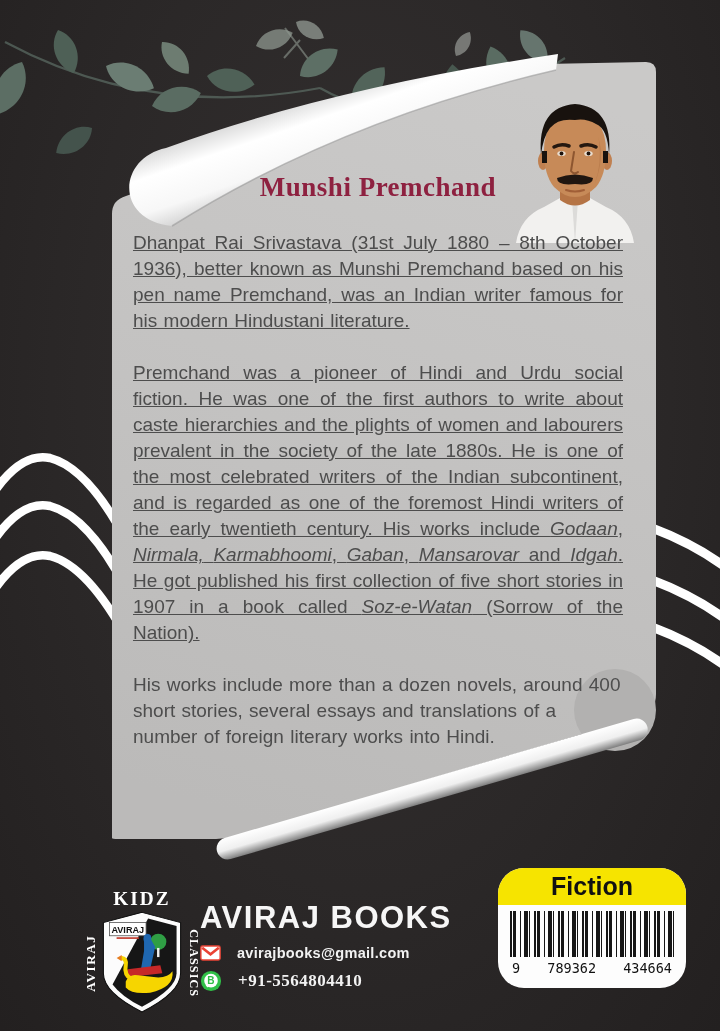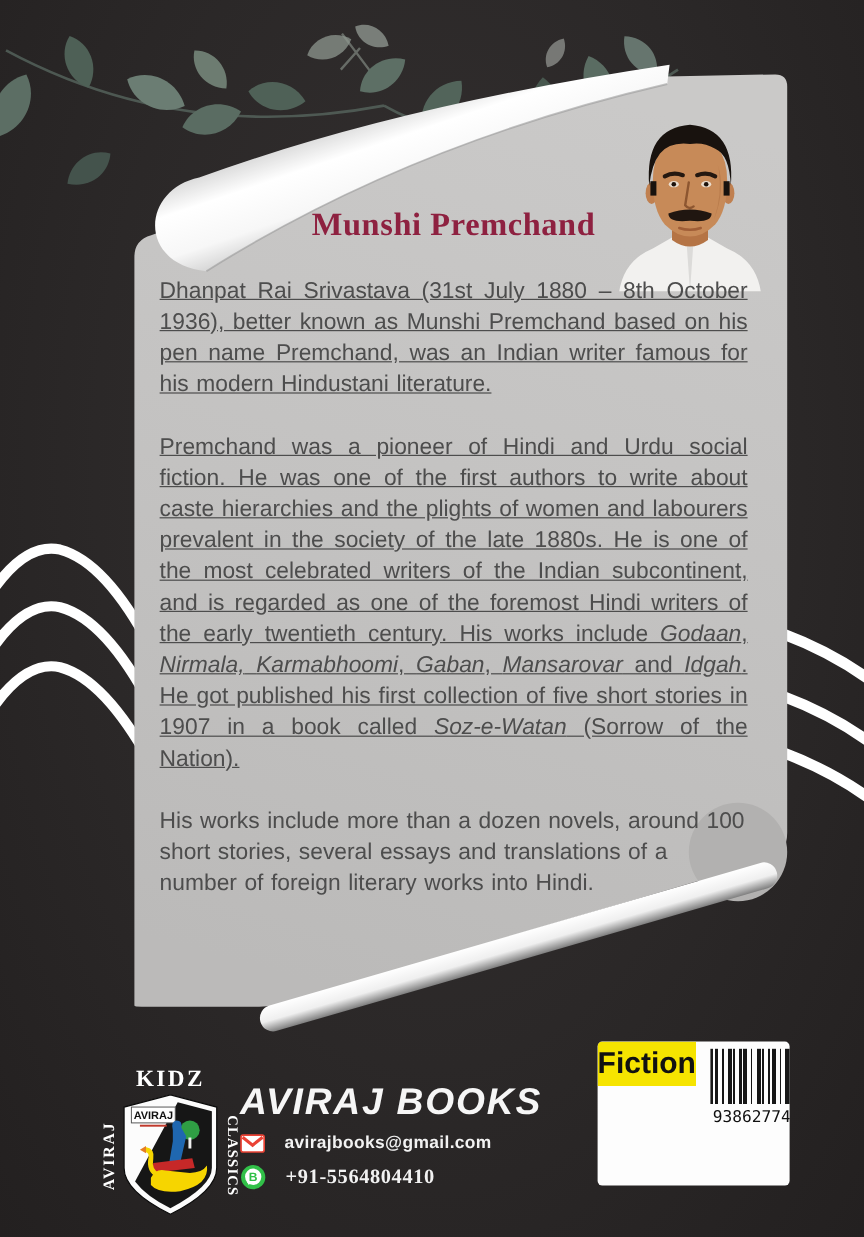--- a/index.html
+++ b/index.html
@@ -27,29 +27,29 @@
     font-size:19px;line-height:26px;margin:0 0 26px 0;
     word-spacing:1px;
   }
   .bio-p.just{text-align:justify;text-decoration:underline;}
   .bio-p em{font-style:italic;}
   .portrait{position:absolute;left:500px;top:95px;}
   
   .logo-badge{position:absolute;left:84px;top:888px;}
   .brand-block{position:absolute;left:200px;top:900px;color:#f4f4f4;}
   .brand-name{
-    font-size:31px;font-weight:bold;letter-spacing:1.5px;color:#f6f6f6;font-style:italic;
+    font-size:31px;font-weight:bold;letter-spacing:1.5px;color:#f6f6f6;
   }
   .contact-row{display:flex;align-items:center;gap:16px;margin-top:9px;}
   .contact-row .txt{font-size:14.5px;font-weight:bold;color:#f2f2f2;letter-spacing:.3px;}
   .contact-row.phone .txt{font-family:"Liberation Serif", serif;font-size:17px;letter-spacing:.5px;}
   .isbn-box{
-    position:absolute;left:498px;top:868px;width:160px;height:120px;
-    background:#fdfdfd;border-radius:4px;overflow:hidden;
-    display:flex;flex-direction:row;
+    position:absolute;left:498px;top:868px;width:188px;height:120px;
+    background:#fdfdfd;border-radius:26px;overflow:hidden;
+    display:flex;flex-direction:column;
   }
   .isbn-label{
     background:var(--label-yellow,#f6e400);
     height:37px;display:flex;align-items:center;justify-content:center;
     font-size:25px;font-weight:bold;color:#111;
   }
   .barcode{flex:1;padding:6px 12px 0 12px;display:flex;flex-direction:column;}
   .bars{
     height:46px;
     background:repeating-linear-gradient(90deg,
@@ -161,21 +161,21 @@
     <circle cx="88.5" cy="58.5" r="1.9" fill="#1c120c"></circle>
     <path d="M74 57 L71 76 Q74 80 78 77" stroke="#8d5630" stroke-width="2" fill="none" stroke-linecap="round"></path>
     <path d="M57 83 Q75 76 93 83 Q93 91 75 89 Q57 91 57 83 Z" fill="#201610"></path>
     <path d="M66 95 Q75 98 84 95" stroke="#96532e" stroke-width="2" fill="none" opacity=".8" stroke-linecap="round"></path>
   </svg>
 
   <div class="panel-content">
     <h1 class="author-title">Munshi Premchand</h1>
     <p class="bio-p just">Dhanpat Rai Srivastava (31st July 1880 – 8th October 1936), better known as Munshi Premchand based on his pen name Premchand, was an Indian writer famous for his modern Hindustani literature.</p>
     <p class="bio-p just"><span>Premchand was a pioneer of Hindi and Urdu social fiction. He was one of the first authors to write about caste hierarchies and the plights of women and labourers prevalent in the society of the late 1880s. He is one of the most celebrated writers of the Indian subcontinent, and is regarded as one of the foremost Hindi writers of the early twentieth century. His works include </span><em>Godaan</em><span>, </span><em>Nirmala,</em><span> </span><em>Karmabhoomi</em><span>, </span><em>Gaban</em><span>, </span><em>Mansarovar</em><span> and </span><em>Idgah</em><span>. He got published his first collection of five short stories in 1907 in a book called </span><em>Soz-e-Watan</em><span> (Sorrow of the Nation).</span></p>
-    <p class="bio-p">His works include more than a dozen novels, around 100 short stories, several essays and translations of a number of foreign literary works into Hindi.</p>
+    <p class="bio-p">His works include more than a dozen novels, around 400 short stories, several essays and translations of a number of foreign literary works into Hindi.</p>
   </div>
 
   <svg class="logo-badge" width="116" height="128" viewBox="0 0 112 126">
     <text x="56" y="17" text-anchor="middle" font-family="Liberation Serif, serif" font-weight="bold" font-size="19" letter-spacing="2" fill="#ffffff">KIDZ</text>
     <text transform="translate(10 74) rotate(-90)" text-anchor="middle" font-family="Liberation Serif, serif" font-weight="bold" font-size="13" letter-spacing="1.5" fill="#ffffff">AVIRAJ</text>
     <text transform="translate(103 74) rotate(90)" text-anchor="middle" font-family="Liberation Serif, serif" font-weight="bold" font-size="12" letter-spacing="1" fill="#ffffff">CLASSICS</text>
     <path d="M56 24 L94 34 L94 84 Q94 103 56 122 Q18 103 18 84 L18 34 Z" fill="#fcfcfc" stroke="#0c0c0c" stroke-width="1"></path>
     <path d="M62 30 L90 37.5 L90 84 Q90 99 56 117 Q36 107 27 95 Z" fill="#161616"></path>
     <rect x="24" y="34" width="36" height="13" fill="#ffffff" stroke="#555" stroke-width="0.8"></rect>
     <text x="42" y="44" text-anchor="middle" font-size="9" font-weight="bold" fill="#111">AVIRAJ</text>
@@ -208,19 +208,19 @@
       <span class="txt">+91-5564804410</span>
     </div>
   </div>
 
   <div class="isbn-box">
     <div class="isbn-label">Fiction</div>
     <div class="barcode">
       <div class="bars"></div>
       <div class="digits">
         <span>9</span>
-        <span>386277</span>
+        <span>789362</span>
         <span>434664</span>
       </div>
     </div>
   </div>
 
 </div>
 
 </body></html>

